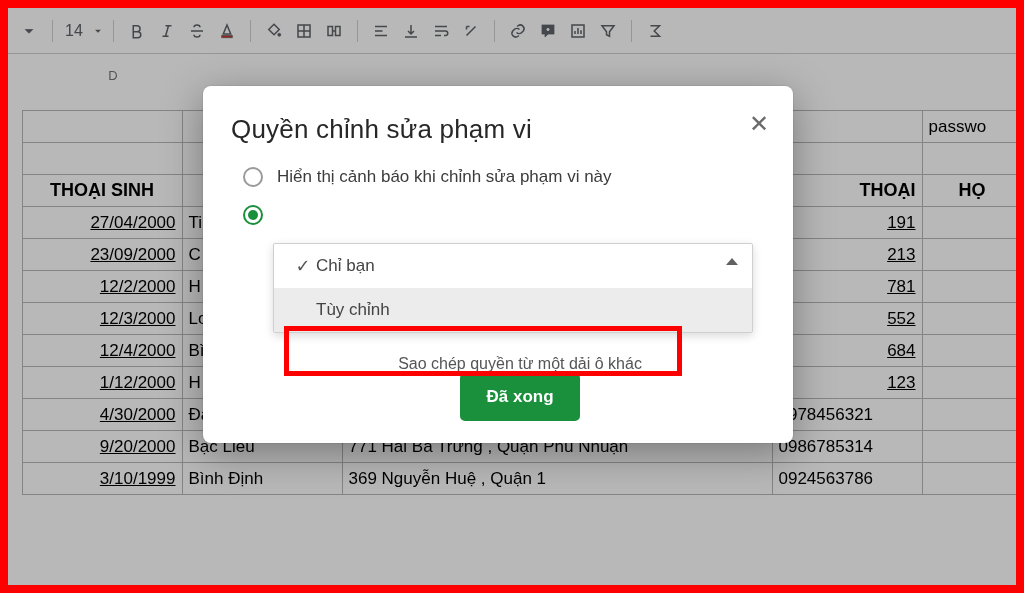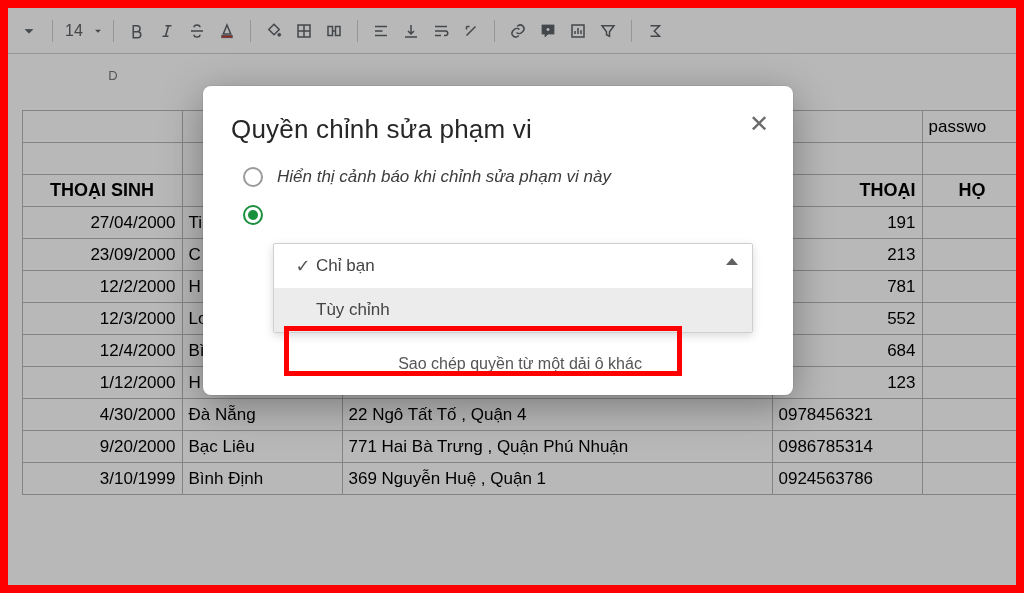--- a/index.html
+++ b/index.html
@@ -18,37 +18,37 @@
   .toolbar .font-size { display:flex; align-items:center; gap:4px; }
   .toolbar .font-size span { padding:0 4px; font-size:16px; }
 
   .grid-wrap { position:relative; padding-top:56px; }
   .colhdr { position:absolute; top:46px; left:0; right:0; height:56px; }
   .colD { position:absolute; left:40px; top:14px; width:130px; text-align:center; color:#777; font-size:13px; }
 
   table.sheet { border-collapse:collapse; table-layout:fixed; width:100%; font-size:17px; }
   table.sheet th, table.sheet td { border:1px solid #b7b7b7; height:32px; padding:0 6px; white-space:nowrap; overflow:hidden; }
   table.sheet th { font-weight:700; text-align:center; font-size:18px; }
-  table.sheet td.r { text-align:right; }
+  table.sheet td.r { text-align:right;text-decoration:underline; }
   .col-spacer { width:14px; border:none !important; }
 
   
   .modal {
     position:absolute; left:195px; top:78px; width:590px;
     background:#fff; border-radius:8px;
     box-shadow:0 10px 40px rgba(0,0,0,.35), 0 0 0 1px rgba(0,0,0,.05);
     padding:28px 26px 22px 28px;
   }
   .modal .close {
     position:absolute; right:18px; top:22px; width:32px; height:32px;
     display:flex; align-items:center; justify-content:center; color:#6b6b6b;
     font-size:24px; cursor:pointer;
   }
   .modal h2 { font-size:26px; font-weight:400; color:#272727; margin-bottom:22px; letter-spacing:.2px; }
-  .modal .opt { display:flex; align-items:center; gap:14px; font-size:17px; color:#3c3c3c; margin:0 0 18px 12px;font-style:italic; }
+  .modal .opt { display:flex; align-items:center; gap:14px; font-size:17px; color:#3c3c3c; margin:0 0 18px 12px; }
   .radio {
     width:20px; height:20px; border:2px solid #9a9a9a; border-radius:50%;
     display:inline-flex; align-items:center; justify-content:center; flex:0 0 auto;
   }
   .radio.checked { border-color:#1a8f3c; }
   .radio.checked::after { content:""; width:10px; height:10px; background:#1a8f3c; border-radius:50%; }
 
   .select-box {
     margin:6px 0 0 42px; width:480px;
     border:1px solid #cfcfcf; border-radius:2px;
@@ -327,16 +327,17 @@
       <span class="chk">✓</span>
       <span class="label">Chỉ bạn</span>
     </div>
     <div class="select-row option2">
       <span class="label">Tùy chỉnh</span>
     </div>
   </div>
 
   <div class="select-bottom">
     <span class="copy-link">Sao chép quyền từ một dải ô khác</span>
+    <button class="done-btn">Đã xong</button>
   </div>
 </div>
 
 <div class="redbox" style="left:276px; top:318px; width:398px; height:50px;"></div>
 
 </body></html>

